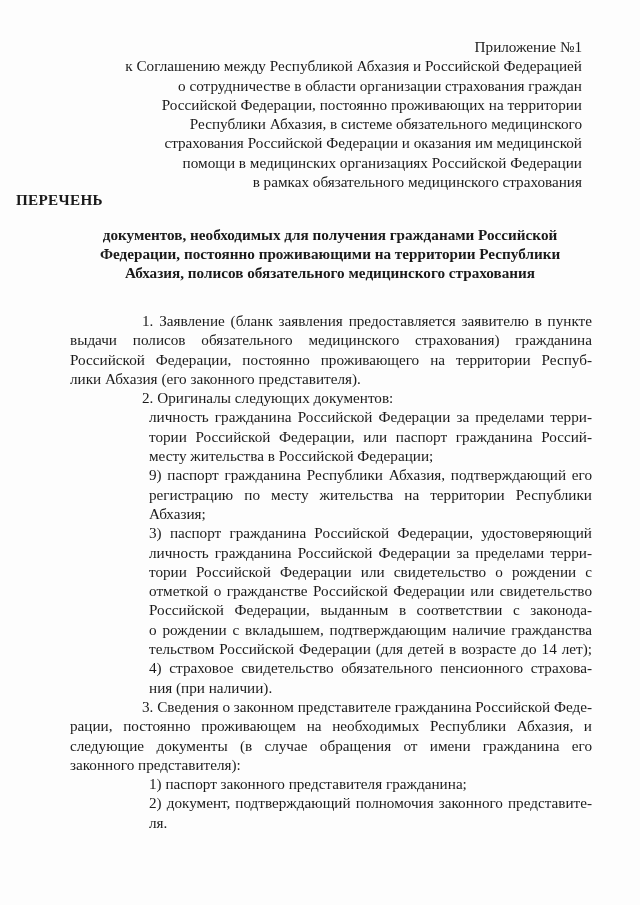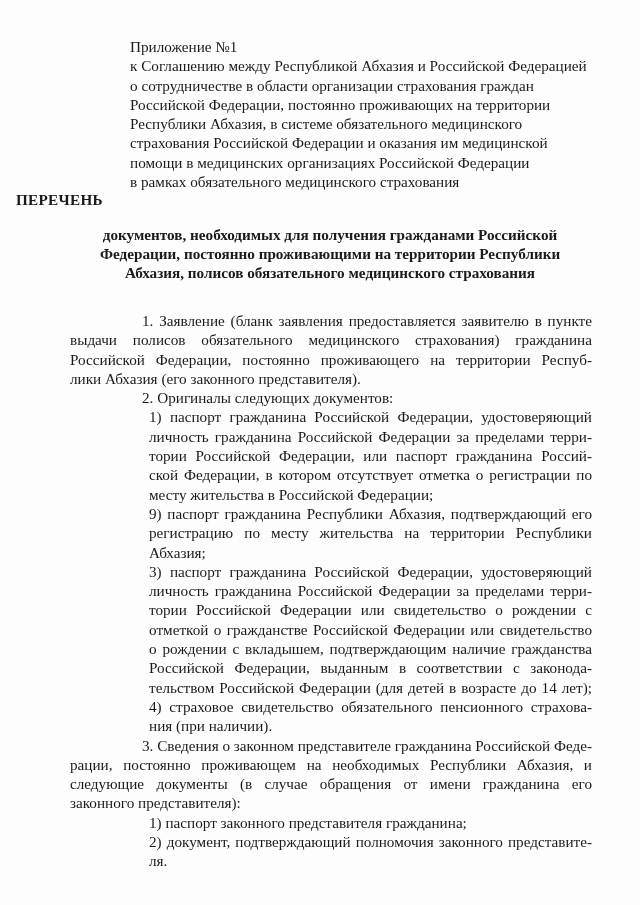--- a/index.html
+++ b/index.html
@@ -1,19 +1,19 @@
 <!DOCTYPE html>
 <html><head>
 <meta charset="utf-8">
 <style>
   html, body { margin: 0; padding: 0; background: #ffffff; }
   body { width: 640px; height: 905px; overflow: hidden; position: relative;
          font-family: "Liberation Serif", "DejaVu Serif", serif; color: #1a1a1a; }
   .page { position: absolute; left: 0; top: 0; width: 640px; height: 905px; background: #fdfdfd; }
-  .appendix { position: absolute; right: 40px; top: 37px; width: 470px; 
+  .appendix { position: absolute; right: 58px; top: 37px; width: 470px; text-align: right;
               font-size: 15.2px; line-height: 19.3px; }
   .appendix .ln { display: block; white-space: nowrap; }
   .title { position: absolute; left: 16px; width: 635px; top: 191px;
            font-weight: bold; font-size: 15.2px; letter-spacing: 0.3px; }
   .subtitle { position: absolute; left: 100px; width: 460px; text-align: center; top: 225px;
               font-weight: bold; font-size: 15.2px; line-height: 19px; }
   .subtitle .ln { display: block; white-space: nowrap; }
   .body { position: absolute; left: 106px; width: 486px; top: 289px;
           font-size: 15.2px; line-height: 19.3px; }
   .ln { display: block; white-space: nowrap; }
@@ -46,34 +46,32 @@
   </div>
 
   <div class="body">
 
     <span class="ln j i1" style="margin-left:-36px;padding-left:72px;">1. Заявление (бланк заявления предоставляется заявителю в пункте</span>
     <span class="ln j" style="margin-left:-36px;">выдачи полисов обязательного медицинского страхования) гражданина</span>
     <span class="ln j" style="margin-left:-36px;">Российской Федерации, постоянно проживающего на территории Респуб-</span>
     <span class="ln" style="margin-left:-36px;">лики Абхазия (его законного представителя).</span>
 
     <span class="ln" style="margin-left:-36px;padding-left:72px;">2. Оригиналы следующих документов:</span>
-    <span class="ln j i2">1) паспорт гражданина Российской Федерации, удостоверяющий</span>
     <span class="ln j i2">личность гражданина Российской Федерации за пределами терри-</span>
     <span class="ln j i2">тории Российской Федерации, или паспорт гражданина Россий-</span>
-    <span class="ln j i2">ской Федерации, в котором отсутствует отметка о регистрации по</span>
     <span class="ln i2">месту жительства в Российской Федерации;</span>
     <span class="ln j i2">9) паспорт гражданина Республики Абхазия, подтверждающий его</span>
     <span class="ln j i2">регистрацию по месту жительства на территории Республики</span>
     <span class="ln i2">Абхазия;</span>
     <span class="ln j i2">3) паспорт гражданина Российской Федерации, удостоверяющий</span>
     <span class="ln j i2">личность гражданина Российской Федерации за пределами терри-</span>
     <span class="ln j i2">тории Российской Федерации или свидетельство о рождении с</span>
     <span class="ln j i2">отметкой о гражданстве Российской Федерации или свидетельство</span>
+    <span class="ln j i2">Российской Федерации, выданным в соответствии с законода-</span>
     <span class="ln j i2">о рождении с вкладышем, подтверждающим наличие гражданства</span>
-    <span class="ln j i2">Российской Федерации, выданным в соответствии с законода-</span>
     <span class="ln j i2">тельством Российской Федерации (для детей в возрасте до 14 лет);</span>
     <span class="ln j i2">4) страховое свидетельство обязательного пенсионного страхова-</span>
     <span class="ln i2">ния (при наличии).</span>
 
     <span class="ln j" style="margin-left:-36px;padding-left:72px;">3. Сведения о законном представителе гражданина Российской Феде-</span>
     <span class="ln j" style="margin-left:-36px;">рации, постоянно проживающем на необходимых Республики Абхазия, и</span>
     <span class="ln j" style="margin-left:-36px;">следующие документы (в случае обращения от имени гражданина его</span>
     <span class="ln" style="margin-left:-36px;">законного представителя):</span>
     <span class="ln i2">1) паспорт законного представителя гражданина;</span>
     <span class="ln j i2">2) документ, подтверждающий полномочия законного представите-</span>

